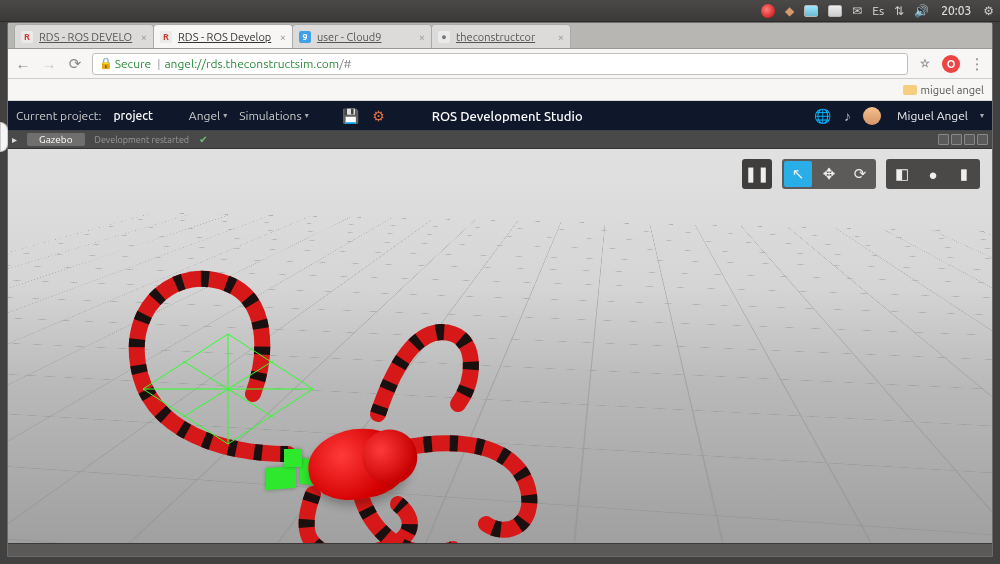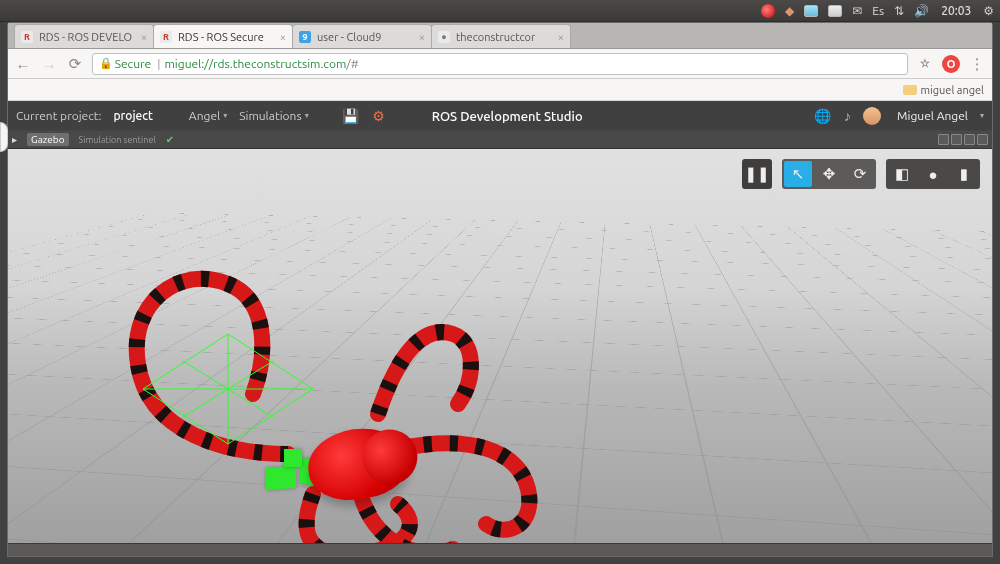--- a/index.html
+++ b/index.html
@@ -65,21 +65,21 @@
     padding: 0 6px;
     font-size: 11px;
     color: #555;
     margin-right: -1px;
     white-space: nowrap;
     overflow:hidden;
     position:relative;
   }
   .tab.active { background:#f7f6f5; color:#333; z-index:2;}
   .tab .favicon { width:12px;height:12px;border-radius:2px;margin-right:6px;flex-shrink:0;display:flex;align-items:center;justify-content:center;font-size:9px;font-weight:bold;}
-  .tab .tab-label { flex:1; overflow:hidden; text-overflow:ellipsis;}
+  .tab .tab-label { flex:1; overflow:hidden; text-overflow:ellipsis;text-decoration:underline;}
   .tab .close-x { color:#999; margin-left:4px;font-size:11px;}
   
   .addr-bar {
     height: 30px;
     background:#f7f6f5;
     display:flex;
     align-items:center;
     padding:0 6px;
     gap:8px;
     border-bottom:1px solid #ccc;
@@ -119,21 +119,21 @@
     align-items:center;
     padding:0 8px;
     font-size:11px;
     color:#555;
   }
   .bmk { display:flex;align-items:center;gap:4px;}
   .bmk-ico{width:14px;height:10px;background:#f6cf7e;border-radius:2px;}
   
   .rds-header {
     height: 30px;
-    background:#404040;
+    background:#0f172a;
     border-bottom:1px solid #444;
     display:flex;
     align-items:center;
     padding:0 8px;
     gap:12px;
     color:#ddd;
     font-size:12px;
   }
   .rds-header .proj-label{color:#ccc;}
   .rds-header .proj-name{color:#fff;font-weight:500;}
@@ -150,21 +150,21 @@
     height:18px;
     background:#4a4949;
     display:flex;
     align-items:center;
     font-size:10px;
     padding-left:4px;
     gap:10px;
     border-bottom:1px solid #333;
   }
   .gz-tab{
-    background:#706f6e;padding:1px 4px;border-radius:2px;color:#fff;
+    background:#706f6e;padding:1px 12px;border-radius:2px;color:#fff;
     display:flex;align-items:center;gap:4px;
   }
   .gz-status{color:#9a9a99;font-size:9px;}
   .gz-check{color:#6fc66f;}
   .gz-tabbar .winctrls{margin-left:auto;display:flex;gap:2px;margin-right:4px;}
   .winctrl{width:11px;height:11px;border:1px solid #888;background:#5a5a5a;border-radius:1px;}
   
   .viewport {
     flex:1;
     position:relative;
@@ -298,21 +298,21 @@
 <div class="window">
 
   <div class="tab-strip">
     <div class="tab">
       <span class="favicon" style="background:#eaeaea;color:#c63a2a;">R</span>
       <span class="tab-label">RDS - ROS DEVELO</span>
       <span class="close-x">×</span>
     </div>
     <div class="tab active">
       <span class="favicon" style="background:#eaeaea;color:#c63a2a;">R</span>
-      <span class="tab-label">RDS - ROS Secure</span>
+      <span class="tab-label">RDS - ROS Develop</span>
       <span class="close-x">×</span>
     </div>
     <div class="tab">
       <span class="favicon" style="background:#3fa2e6;color:#fff;">9</span>
       <span class="tab-label">user - Cloud9</span>
       <span class="close-x">×</span>
     </div>
     <div class="tab">
       <span class="favicon" style="background:#eaeaea;color:#777;">●</span>
       <span class="tab-label">theconstructcor</span>
@@ -321,21 +321,21 @@
   </div>
 
   <div class="addr-bar">
     <span class="nav-btn">←</span>
     <span class="nav-btn" style="opacity:.4">→</span>
     <span class="nav-btn">⟳</span>
     <div class="addr-field">
       <span class="secure-lock">🔒</span>
       <span class="secure-text">Secure</span>
       <span style="color:#999;margin-right:4px;">|</span>
-      <span class="addr-url"><span style="color:#2a8a3a;">miguel://rds.theconstructsim.com</span><span style="color:#888;">/#</span></span>
+      <span class="addr-url"><span style="color:#2a8a3a;">angel://rds.theconstructsim.com</span><span style="color:#888;">/#</span></span>
     </div>
     <span class="ext-ico" style="color:#888;">☆</span>
     <span class="ext-ico" style="background:#e44;color:#fff;">O</span>
     <span class="nav-btn">⋮</span>
   </div>
 
   <div class="bookmark-bar">
     <div class="bmk">
       <span class="bmk-ico"></span>
       <span>miguel angel</span>
@@ -365,21 +365,21 @@
     <span class="avatar"></span>
     <span class="user-name">Miguel Angel</span>
     <span class="caret">▾</span>
   </div>
 
   <div class="gz-tabbar">
     <span style="color:#ddd;">▸</span>
     <span class="gz-tab">
         <span>Gazebo</span>
       </span>
-    <span class="gz-status">Simulation sentinel</span>
+    <span class="gz-status">Development restarted</span>
     <span class="gz-check">✔</span>
     <div class="winctrls">
       <span class="winctrl"></span>
       <span class="winctrl"></span>
       <span class="winctrl"></span>
       <span class="winctrl"></span>
     </div>
   </div>
 
   <div class="viewport" style="perspective:800px;">

